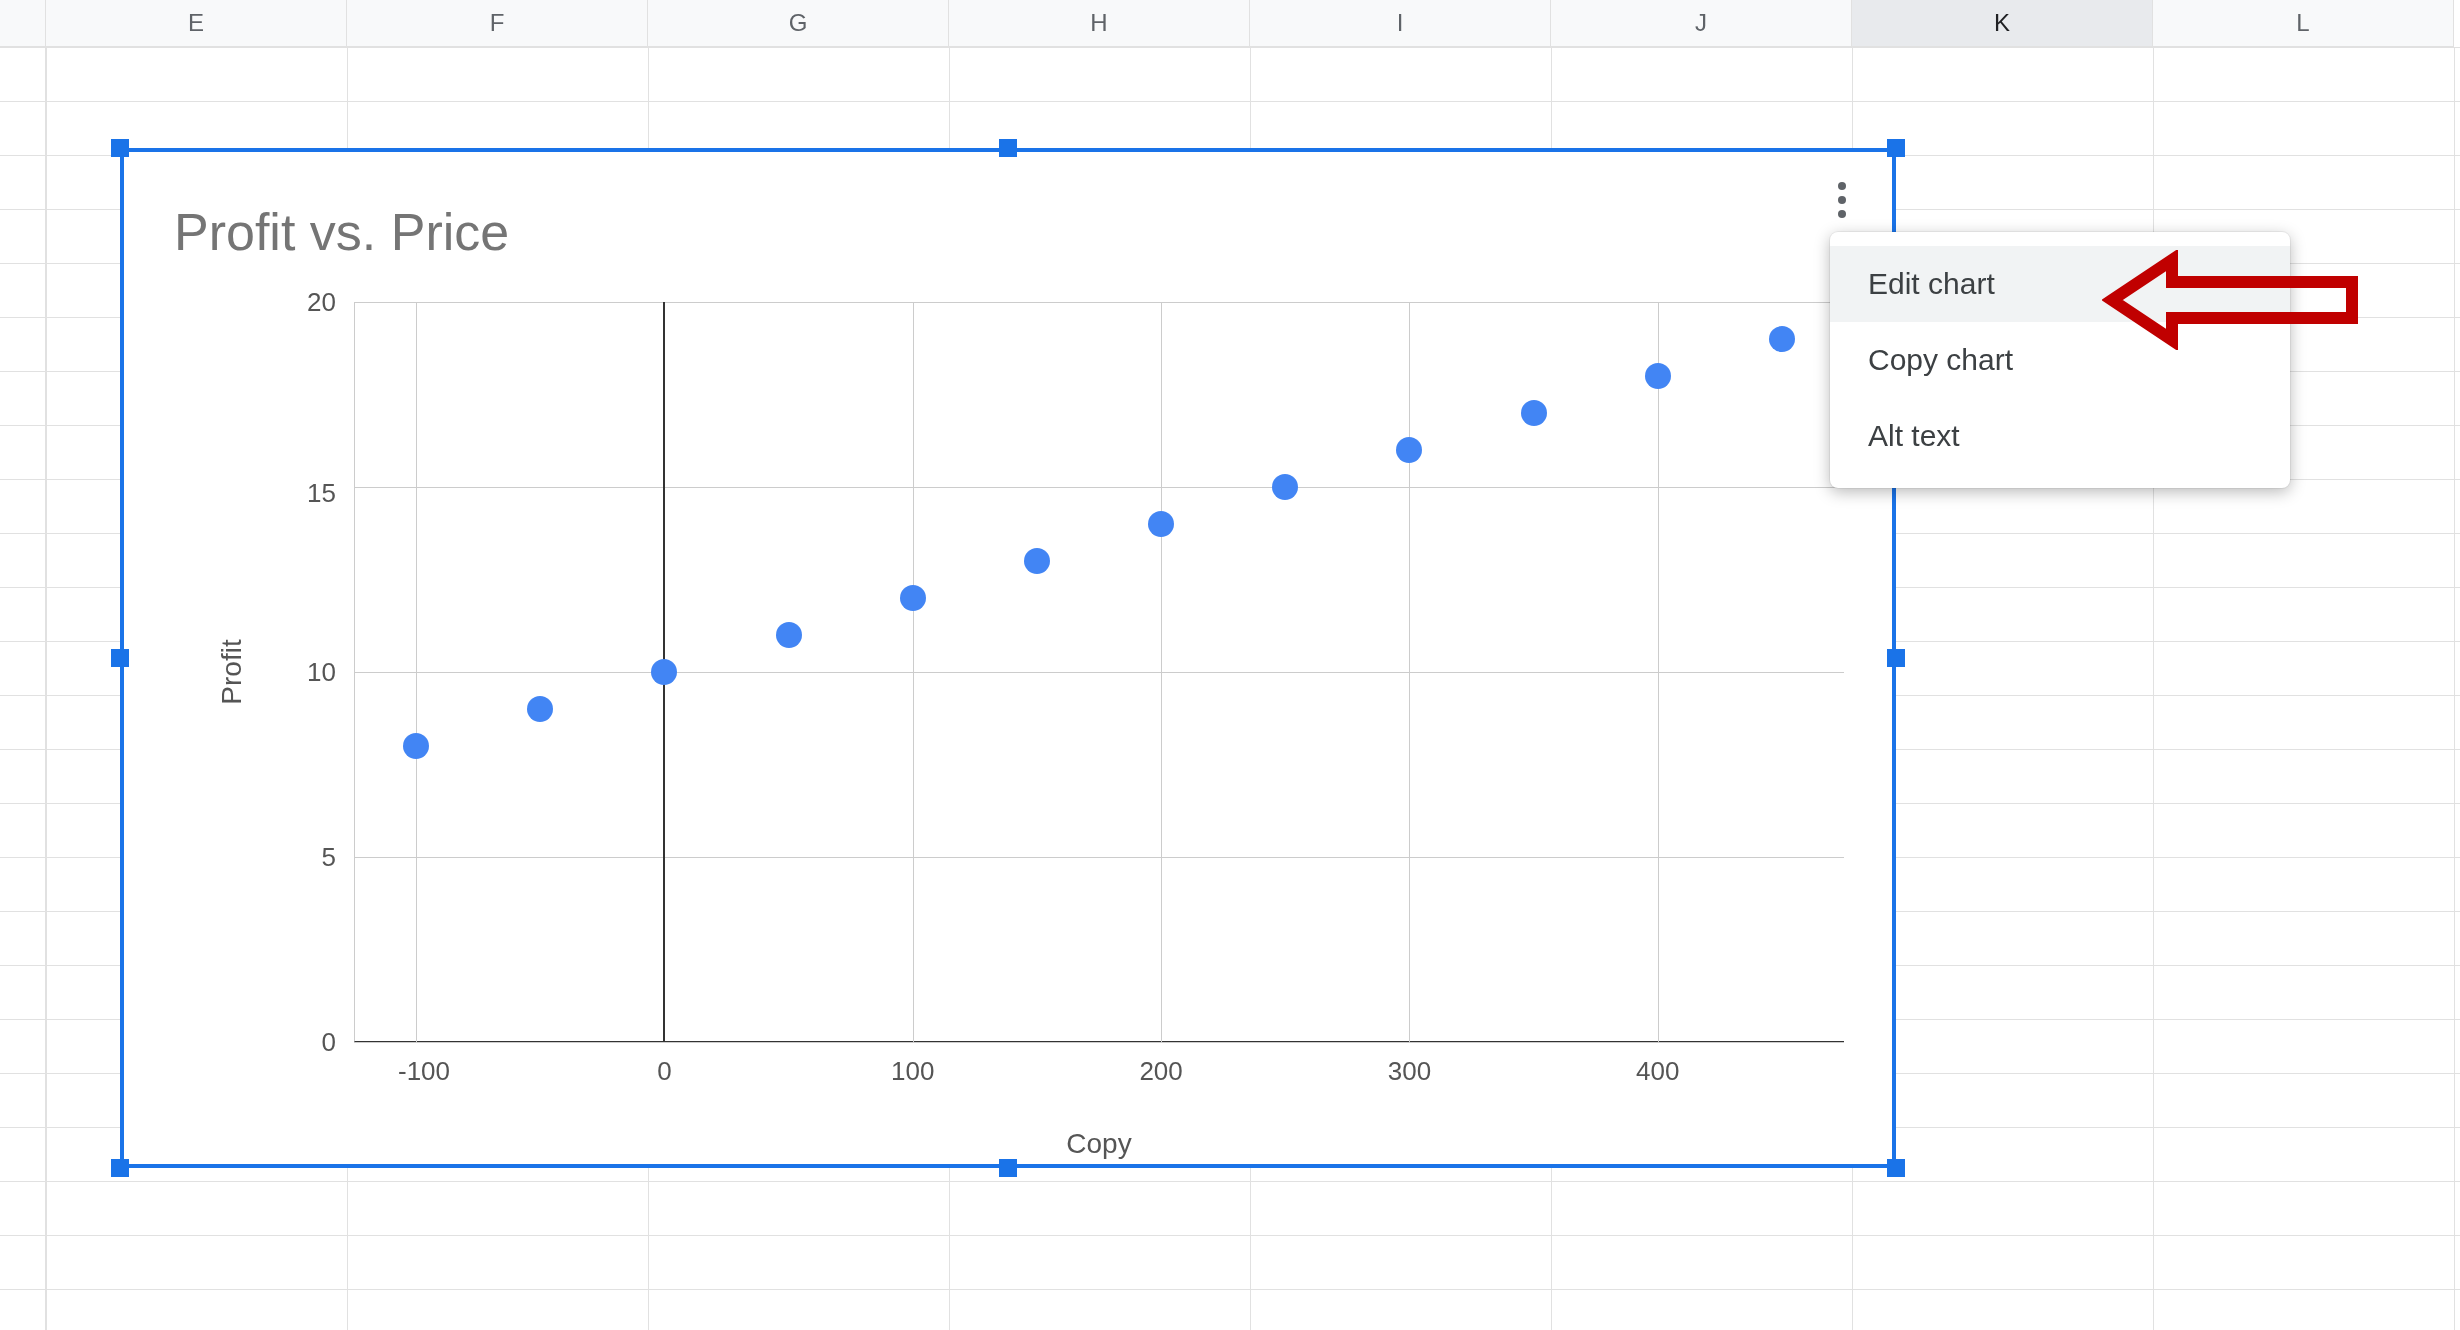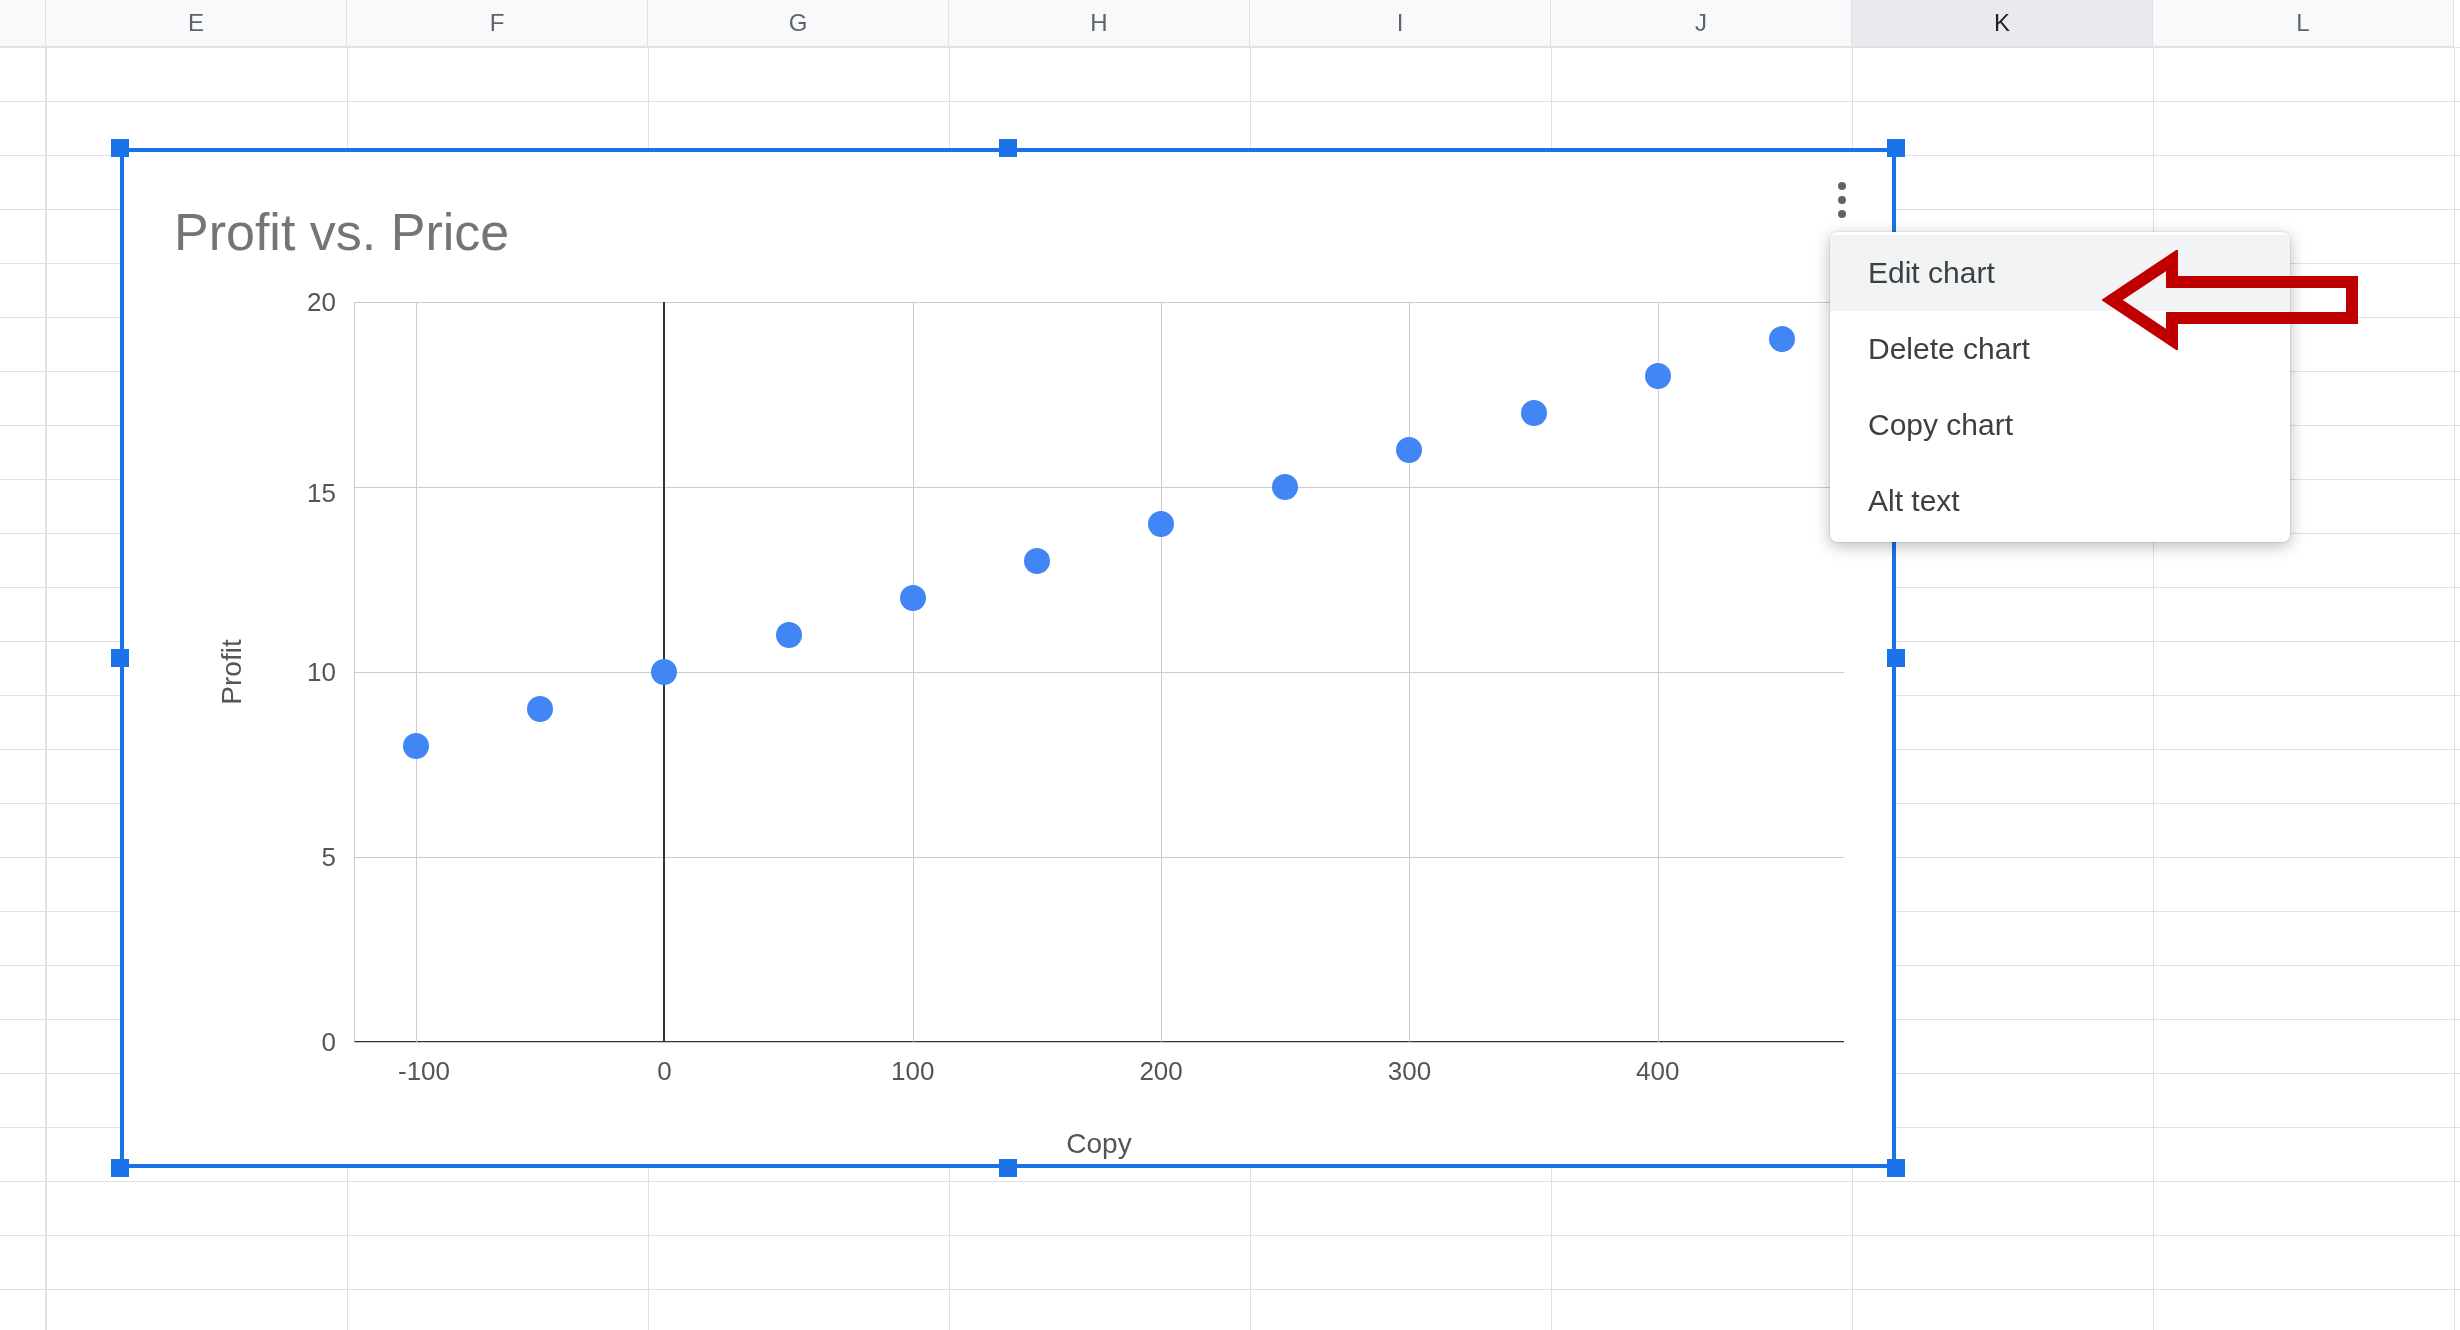--- a/index.html
+++ b/index.html
@@ -209,21 +209,21 @@
 
   
   .ctx-menu {
     position:absolute;
     left:1830px;
     top:232px;
     width:460px;
     background:#ffffff;
     border-radius:8px;
     box-shadow:0 4px 16px rgba(0,0,0,.28), 0 0 0 1px rgba(0,0,0,.05);
-    padding:3px 0;
+    padding:14px 0;
     z-index:50;
   }
   .ctx-item{
     height:76px;
     display:flex;
     align-items:center;
     padding:0 38px;
     font-size:30px;
     color:#3c4043;
     cursor:pointer;
@@ -332,23 +332,20 @@
   <div class="handle bl"></div>
   <div class="handle bm"></div>
   <div class="handle br"></div>
 </div>
 
 <div class="ctx-menu" id="ctx-menu">
     <div class="ctx-item hover">
       <span>Edit chart</span>
     </div>
     <div class="ctx-item">
-      <span>Delete chart</span>
-    </div>
-    <div class="ctx-item">
       <span>Copy chart</span>
     </div>
     <div class="ctx-item">
       <span>Alt text</span>
     </div>
   </div>
 
 <div class="anno-arrow">
   <svg width="260" height="100" viewBox="0 0 260 100">
     <g fill="none" stroke="#c00000" stroke-width="12" stroke-linejoin="miter">

